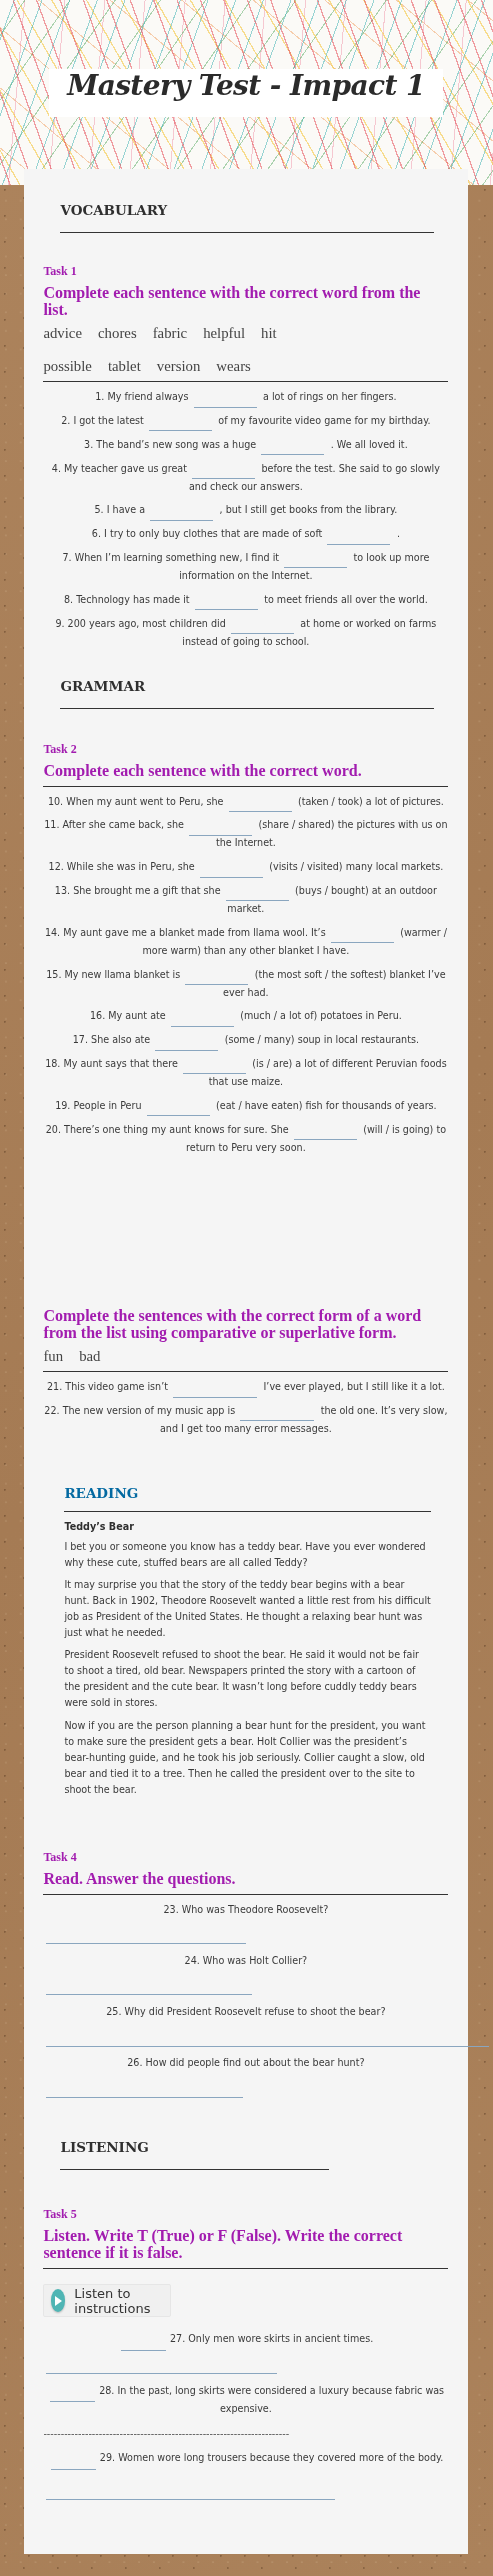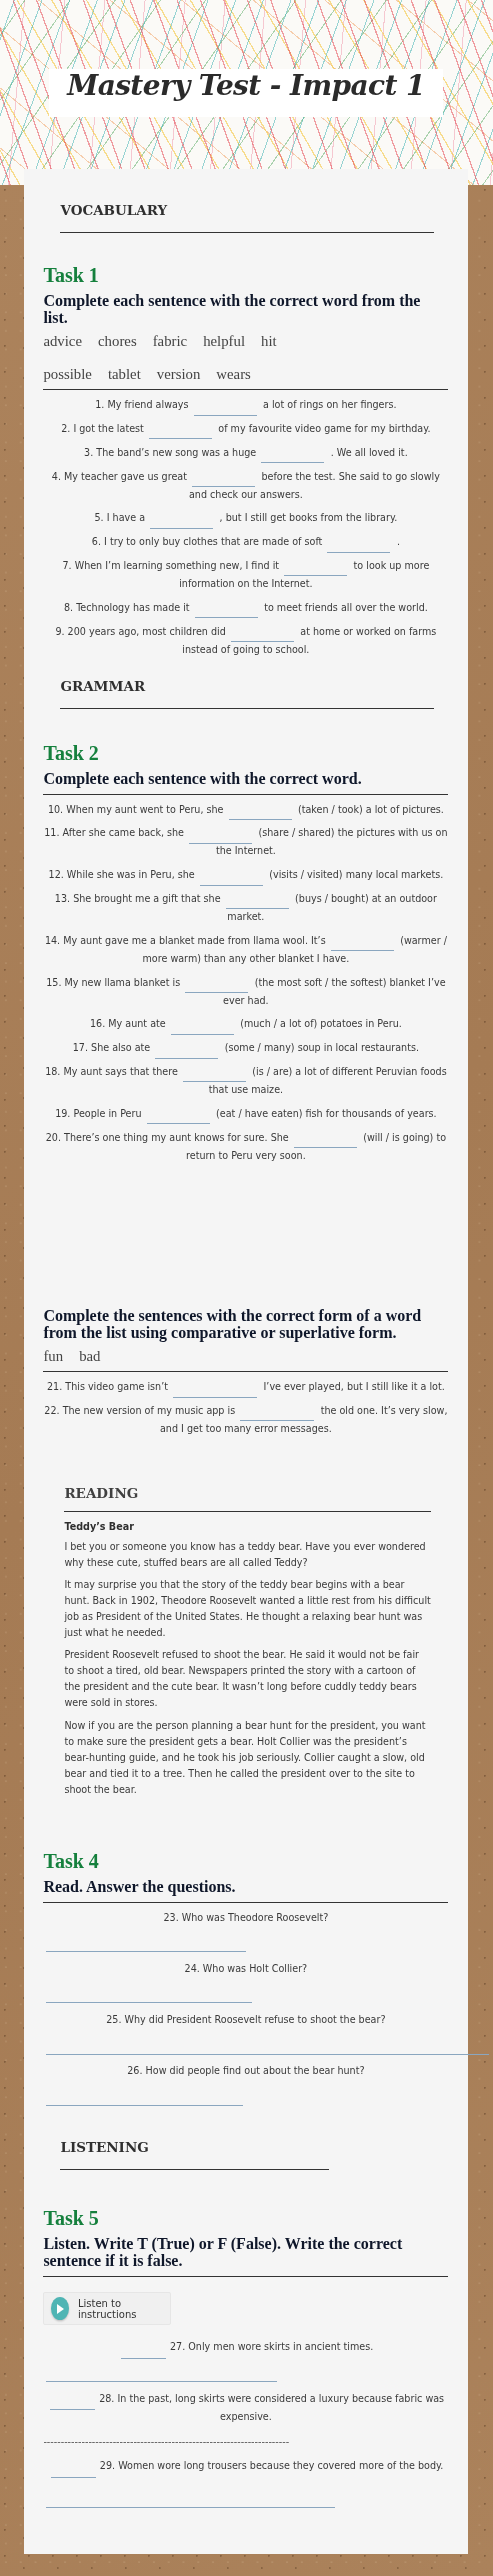--- a/index.html
+++ b/index.html
@@ -46,25 +46,25 @@
     position: absolute; left: 36px; width: 374px;
     font-family: "DejaVu Serif", serif; font-weight: bold;
     font-size: 13.5px; color: #2f2f2f;
     padding-bottom: 14px; border-bottom: 1px solid #333;
   }
   .task {
     position: absolute; left: 19px; width: 405px;
   }
   .task-label {
     font-family: "Liberation Serif", serif; font-weight: bold;
-    font-size: 20px; color: #15803d; margin-bottom: 5.1px;
+    font-size: 12px; color: #a21caf; margin-bottom: 5.1px;
   }
   .task-instr {
     font-family: "Liberation Serif", serif; font-weight: bold;
-    font-size: 16px; color: #0f172a; line-height: 17.3px;
+    font-size: 16px; color: #a21caf; line-height: 17.3px;
   }
   .word-list {
     font-family: "Liberation Serif", serif; font-size: 14.8px; color: #444;
     display: flex; flex-wrap: wrap; width: 296px; column-gap: 15.4px; row-gap: 6.4px;
     margin-top: 6.4px;
     gap: 16px;
   }
   .rule { border-bottom: 1px solid #333; margin-top: 6.4px; }
   .q {
     font-family: "DejaVu Sans", sans-serif; font-size: 9.6px; color: #3a3a3a;
@@ -72,41 +72,41 @@
   }
   .blank {
     display: inline-block; width: 63px; height: 13px; vertical-align: middle;
     border-bottom: 0.6px solid #8aa6bf; margin: 0 6.4px 0 5.1px; position: relative; top: 3.9px;
   }
   .blank-wide { display: block; height: 14px; border-bottom: 0.6px solid #8aa6bf; margin: 11.6px 0 7.7px 2.6px; }
   .reading {
     position: absolute; left: 40px; width: 367px;
   }
   .reading-title {
-    font-family: "DejaVu Serif", serif; font-weight: bold; font-size: 13.5px; color: #404040;
+    font-family: "DejaVu Serif", serif; font-weight: bold; font-size: 13.5px; color: #0369a1;
     padding-bottom: 10.3px; border-bottom: 1px solid #333;
   }
   .story-title { font-weight: bold; font-size: 9.6px; color: #2f2f2f; margin-top: 9px; }
   .story-p { font-size: 9.6px; line-height: 16px; color: #3a3a3a; margin-top: 6.4px; }
   .listen-btn {
     display: flex; align-items: center; width: 128px; height: 33px;
     background: #f0f0f0; border: 0.6px solid #e6e6e6; border-radius: 1.9px;
     margin-top: 15.4px; padding-left: 6.4px; cursor: pointer;
   }
   .play-icon {
     width: 20.6px; height: 23px; border-radius: 50%; background: #4fb5b4;
     display: flex; align-items: center; justify-content: center;
     box-shadow: 0 1.3px 1.9px rgba(0,0,0,0.2); margin-right: 9px;
   }
   .play-icon::after {
     content: ""; display: block; width: 0; height: 0;
     border-left: 7.7px solid #fff; border-top: 5.1px solid transparent; border-bottom: 5.1px solid transparent;
     margin-left: 1.9px;
   }
-  .listen-label { font-size: 10px; color: #333; }
+  .listen-label { font-size: 13px; color: #333; }
   .lblank {
     display: inline-block; width: 45px; height: 13px; border-bottom: 0.6px solid #8aa6bf;
     vertical-align: middle; margin: 0 3.9px 0 2.6px; position: relative; top: 5.1px;
   }
   .dashes { font-size: 9.6px; color: #555; letter-spacing: 0; line-height: 18px; word-break: break-all; margin-top: 7.7px; }
 </style>
 </head>
 <body>
 
 <div class="header">

